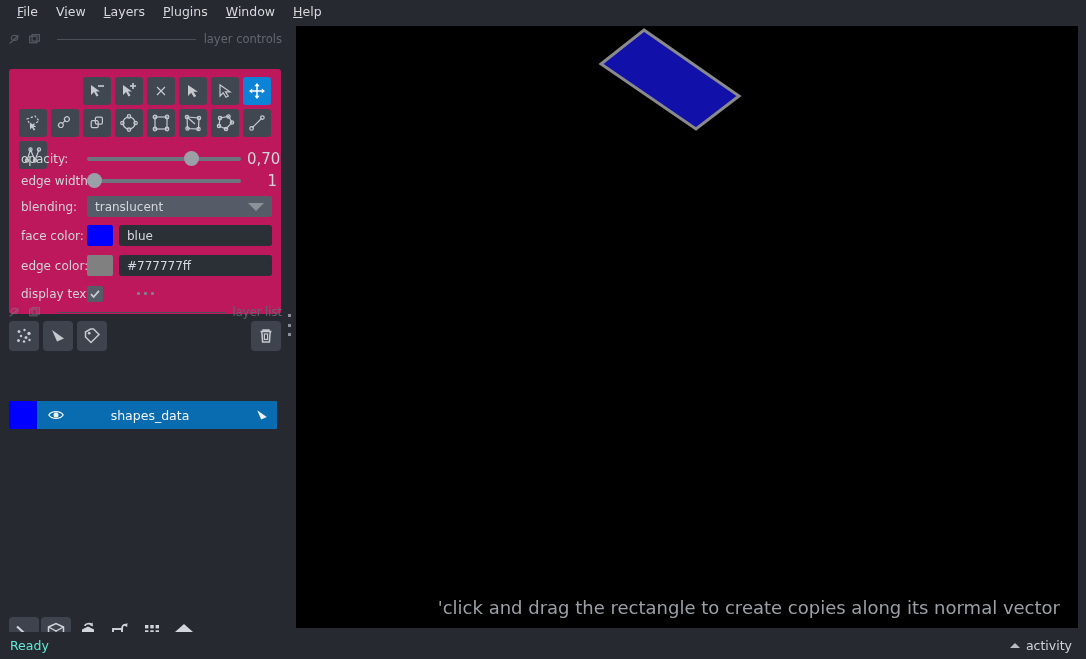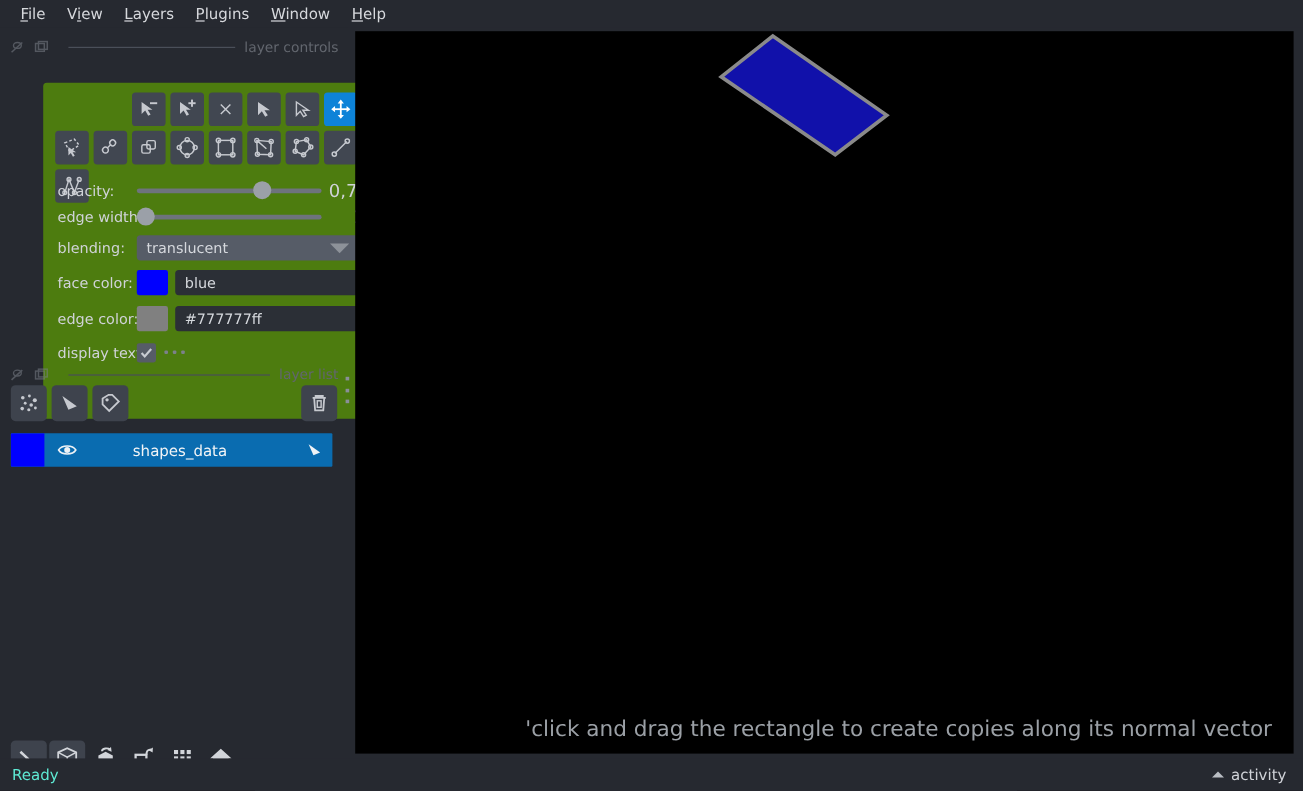--- a/index.html
+++ b/index.html
@@ -56,25 +56,24 @@
   .dock-rule {
     flex: 1 1 auto; height: 1px; background: #4a4f59; margin: 0 8px;
   }
   .dock-label {
     font-size: 11.5px; color: #62666e; white-space: nowrap; text-align: right;
   }
 
   
   .controls-panel {
     position: absolute; left: 9px; top: 46px;
-    width: 272px; height: 280px;
-    background: #4d7c0f;
+    width: 272px; height: 245px;
+    background: #be185d;
     border-radius: 3px;
     box-sizing: border-box;
-    margin-left: 27px;
   }
 
   .tool-grid {
     position: absolute; left: 10px; top: 8px;
     width: 252px;
     display: grid;
     grid-template-columns: repeat(8, 28px);
     grid-auto-rows: 28px;
     gap: 4px;
   }
@@ -214,20 +213,21 @@
   .ll-spacer { flex: 1 1 auto; }
 
   .layer-row {
     position: absolute; left: 9px;
     width: 268px; height: 28px;
     background: #0a6cb0;
     border-radius: 1px;
     display: flex; align-items: center;
     cursor: pointer;
     overflow: hidden;
+    margin-top: 40px;
   }
   .layer-thumb {
     width: 28px; height: 28px;
     background: #0000ff;
     flex: 0 0 auto;
   }
   .layer-eye {
     width: 38px;
     display: flex; align-items: center; justify-content: center;
   }

